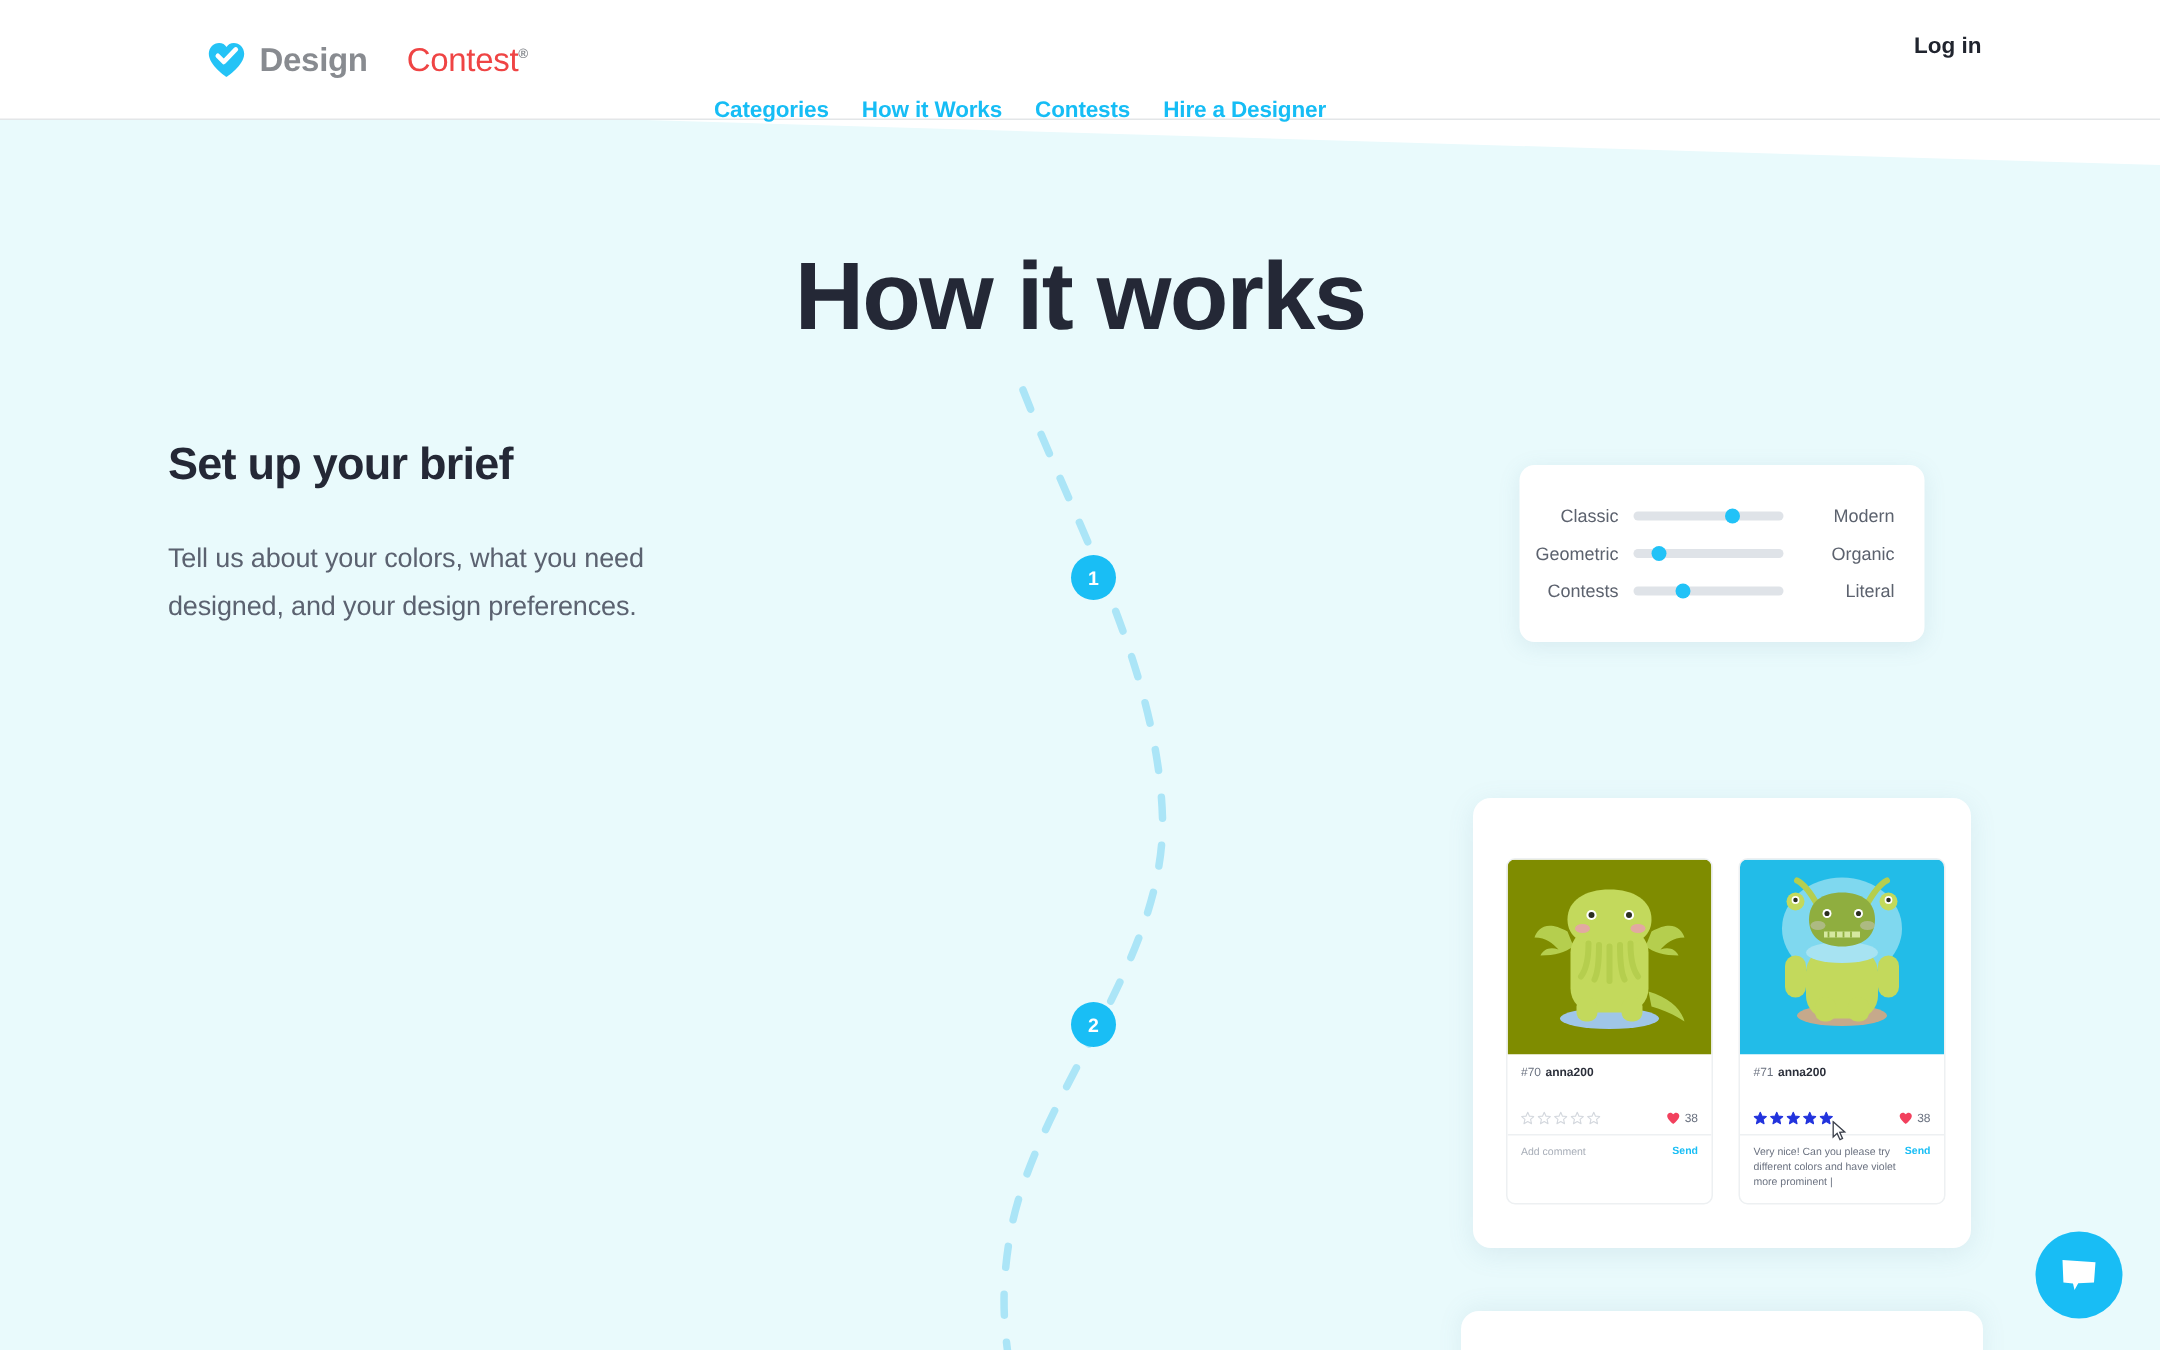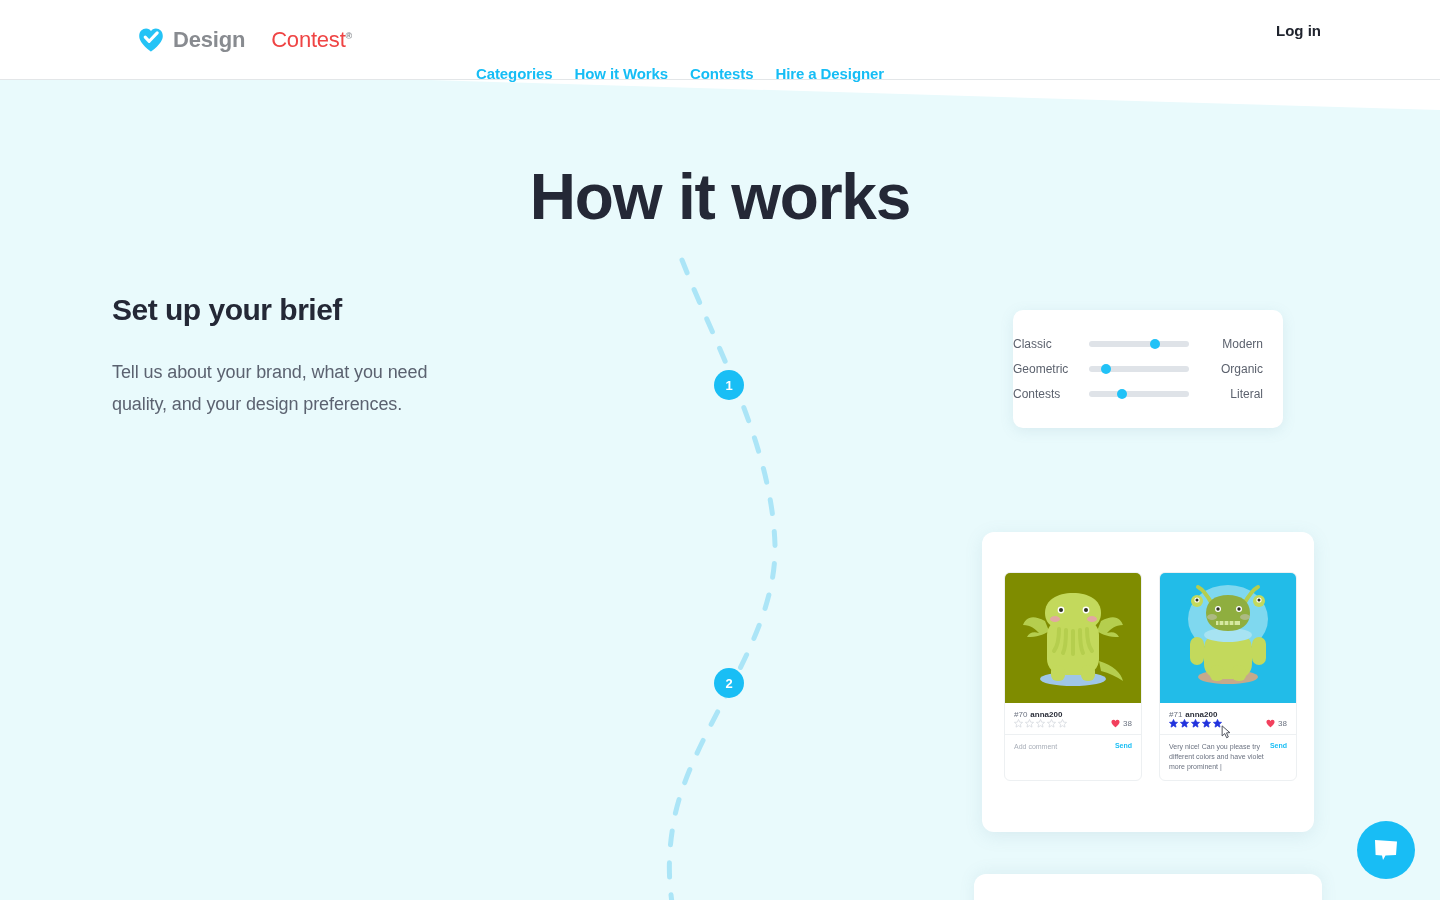--- a/index.html
+++ b/index.html
@@ -202,21 +202,21 @@
   }
   .slider-row {
     display: flex;
     align-items: center;
     font-size: 12px;
     color: #5c626e;
     height: 16px;
   }
   .slider-label-left {
     width: 76px;
-    text-align: left;
+    text-align: right;
     padding-right: 10px;
     white-space: nowrap;
   }
   .slider-label-right {
     width: 74px;
     text-align: right;
     padding-left: 10px;
     white-space: nowrap;
   }
   .slider-track {
@@ -260,21 +260,21 @@
     background: #ffffff;
     border: 1px solid #edf0f2;
     border-radius: 6px;
     overflow: hidden;
   }
   .design-thumb { width: 136px; height: 130px; display: block; }
   .design-meta { padding: 7px 9px 6px 9px; }
   .design-id-row {
     font-size: 8px;
     color: #2b2f3a;
-    margin-bottom: 0;
+    margin-bottom: 22px;
     white-space: nowrap;
   }
   .design-id-row .num { color: #6b7280; }
   .design-id-row .user { font-weight: bold; margin-left: 3px; }
   .rating-row {
     display: flex;
     align-items: center;
     justify-content: space-between;
   }
   .stars { display: flex; gap: 2px; position: relative; }
@@ -390,21 +390,21 @@
 
 <svg class="timeline-svg" viewBox="0 0 220 650" preserveAspectRatio="none">
   <path d="M62 5 C 95 90, 152 190, 155 290 C 157 385, 75 470, 55 560 C 47 600, 49 625, 52 648" fill="none" stroke="#abe5f7" stroke-width="5" stroke-linecap="round" stroke-dasharray="14 18"></path>
 </svg>
 
 <div class="step-badge badge-1">1</div>
 <div class="step-badge badge-2">2</div>
 
 <section class="step-text step-text-1">
   <h2>Set up your brief</h2>
-  <p>Tell us about your brand, what you need quality, and your design preferences.</p>
+  <p>Tell us about your colors, what you need designed, and your design preferences.</p>
 </section>
 
 <section class="step-text step-text-2">
 </section>
 
 <div class="slider-card">
 
   <div class="slider-row">
     <span class="slider-label-left">Classic</span>
     <div class="slider-track">

